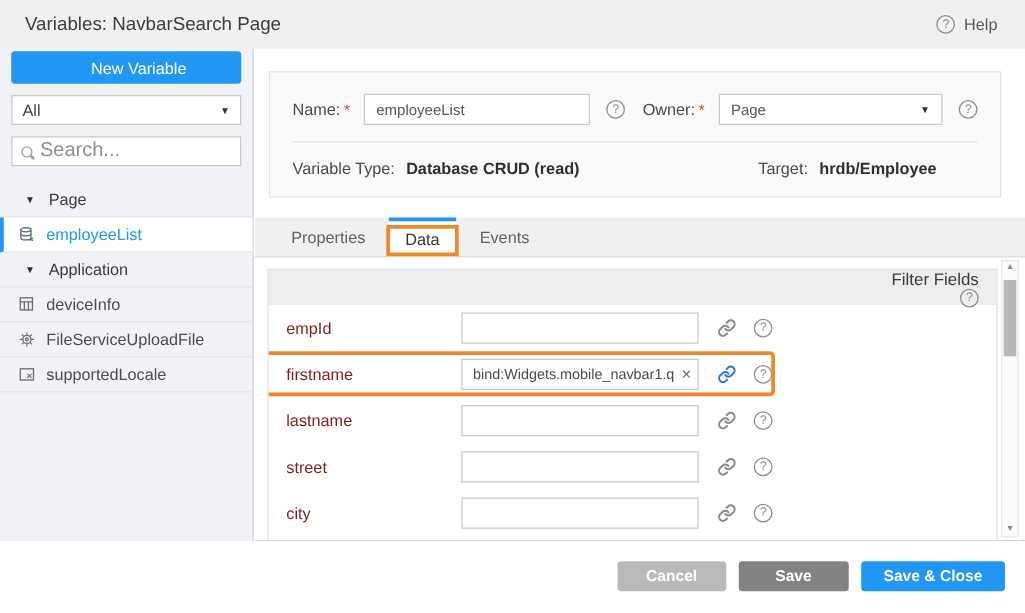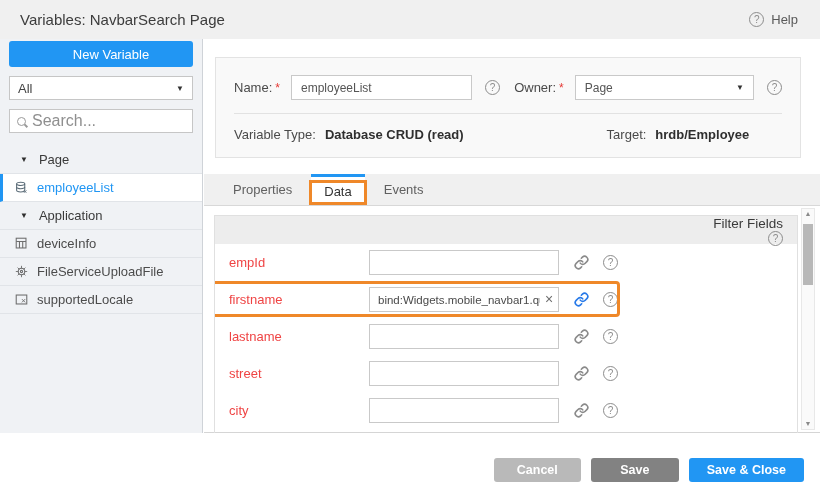--- a/index.html
+++ b/index.html
@@ -73,21 +73,21 @@
                           border:3px solid #ef8829; pointer-events:none; }
 
   
   .tab-content { position:absolute; left:0; top:167px; width:616px; height:227px; background:#fff;
                  border-bottom:1px solid #d5d5d5; }
   .filter-box { position:absolute; left:10px; top:9px; width:584px; height:218px;
                 border:1px solid #e0e0e0; border-bottom:none; overflow:hidden; }
   .filter-header { height:28px; background:#ededed; display:flex; align-items:flex-end;
                    justify-content:space-between; padding:0 14px 0 14px; font-size:13.5px; color:#3a3a3a;flex-direction:column; }
   .frow { position:relative; display:flex; align-items:center; height:37px; padding-left:14px; }
-  .frow-label { width:140px; font-size:13px; color:#ef4444; }
+  .frow-label { width:140px; font-size:13px; color:#7f1d1d; }
   .fwrap { position:relative; width:190px; height:25px; flex:0 0 auto; }
   .fwrap input { width:100%; height:100%; border:1px solid #c9c9c9; background:#fff; font-size:11.5px;
                  color:#4a4a4a; padding:0 18px 0 8px; font-family:inherit; outline:none; }
   .fwrap input.plain { padding-right:8px; }
   .fclear { position:absolute; right:2px; top:1px; width:16px; height:21px; border:none; background:#fff;
             color:#6e6e6e; font-size:14px; line-height:1; cursor:pointer; padding:0; }
   .licon { margin-left:15px; color:#8a8a8a; display:inline-flex; cursor:pointer; }
   .licon.bound { color:#2779e8; }
   .frow .qicon { margin-left:14px; cursor:pointer; }
   .annotation-box { position:absolute; left:-4px; top:0px; width:409px; height:36px;
@@ -95,21 +95,21 @@
 
   
   .vscroll { position:absolute; right:5px; top:2px; width:14px; height:222px; background:#fafafa;
              border:1px solid #e8e8e8; display:flex; flex-direction:column; align-items:center; }
   .vs-arrow { font-size:7px; color:#8a8a8a; line-height:10px; height:10px; cursor:pointer; user-select:none; }
   .vs-track { position:relative; flex:1; width:100%; }
   .vs-thumb { position:absolute; left:1px; top:5px; width:10px; height:61px; background:#b8b8b8; cursor:grab; }
 
   
   .footer { position:absolute; left:0; top:433px; width:820px; height:57px; background:#fff;
-            display:flex; align-items:center; justify-content:flex-end; gap:10px; padding:16px 16px 0 18px; }
+            display:flex; align-items:flex-start; justify-content:flex-end; gap:10px; padding:16px 16px 0 18px; }
   .btn { height:24px; border:none; border-radius:3px; color:#fff; font-size:12.5px; font-weight:bold;
          font-family:inherit; padding:0 18px; cursor:pointer; }
   .btn-cancel { background:#b9b9b9; width:87px; }
   .btn-save { background:#828282; width:88px; }
   .btn-primary { background:#2196f3; }
 </style>
 </head>
 <body>
 
 <div class="hdr">

